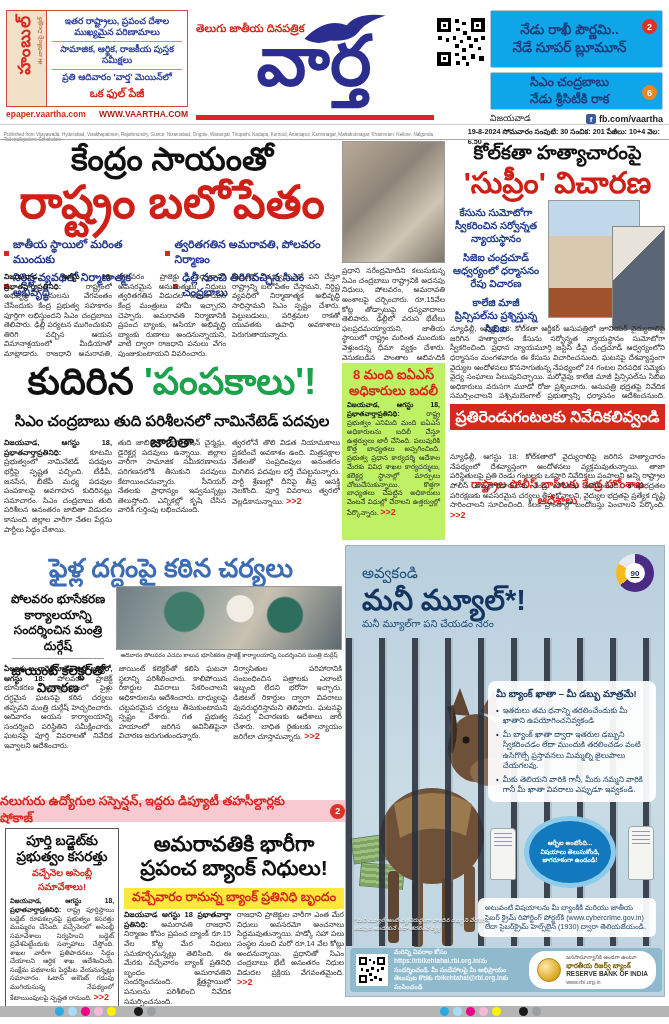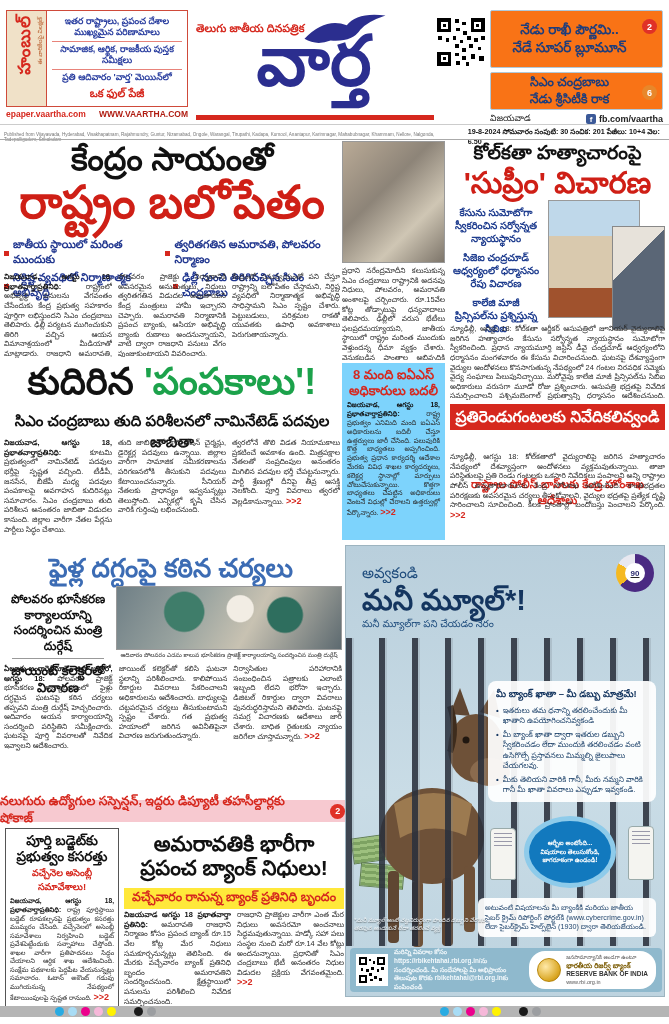--- a/index.html
+++ b/index.html
@@ -23,21 +23,21 @@
     border-bottom:1px solid #e8837a;padding:2px 0;}
   .promo-hl{color:#d6281e;font-weight:bold;font-size:11px;text-align:center;padding:1px 0;}
   .urlrow{left:6px;top:109px;width:182px;display:flex;justify-content:space-between;font-size:8.5px;font-weight:bold;}
   .url1{color:#d6281e;} .url2{color:#b01d12;}
   .tagline{left:196px;top:22px;color:#d6281e;font-size:11px;font-weight:bold;}
   .mast-title{left:192px;top:18px;width:244px;text-align:center;color:#2b2e8f;font-weight:bold;
     font-size:70px;line-height:1.25;}
   .mast-bar{left:196px;top:115px;width:238px;height:5px;background:#d6281e;}
   .qr{background:#fff;border:2px solid #fff;}
   .qr svg{display:block;width:100%;height:100%;}
-  .teaser{left:490px;width:173px;background:#f97316;border:1px solid #b0c9da;border-radius:2px;
+  .teaser{left:490px;width:173px;background:#0ea5e9;border:1px solid #b0c9da;border-radius:2px;
     display:flex;align-items:center;justify-content:center;position:absolute;padding:2px 20px 2px 6px;}
   .teaser-text{color:#1e3d7b;font-weight:bold;font-size:13.5px;line-height:1.35;text-align:center;width:100%;}
   .badge{position:absolute;width:15px;height:15px;border-radius:50%;color:#fff;font-size:9px;font-weight:bold;
     display:flex;align-items:center;justify-content:center;}
   .badge-red{background:#e03127;} .badge-org{background:#e8872a;}
   .edrow{left:490px;top:113px;width:173px;display:flex;justify-content:space-between;align-items:center;font-size:9px;}
   .fb{display:flex;align-items:center;gap:3px;font-weight:bold;color:#222;}
   .fbicon{width:10px;height:10px;background:#3b5998;color:#fff;font-size:8px;font-weight:bold;
     display:flex;align-items:center;justify-content:center;border-radius:2px;}
   .hair{left:0;top:124px;width:669px;height:1px;background:#ccc;}
@@ -61,21 +61,21 @@
     border:1px solid #999;}
   .photo2{background:
     radial-gradient(circle at 30% 40%, #3f7d6a 0 12%, transparent 13%),
     radial-gradient(circle at 55% 35%, #f2ede4 0 10%, transparent 11%),
     radial-gradient(circle at 75% 45%, #2e6e5e 0 10%, transparent 11%),
     linear-gradient(120deg,#6f7f86 0%,#9aa4a0 35%,#c8c2b2 60%,#5d6a70 100%);
     border:1px solid #999;}
   .court{background:linear-gradient(#bfd8ea 0 30%,#d9c9ae 30% 75%,#a0522d 75% 100%);border:1px solid #999;}
   .cji{background:linear-gradient(135deg,#e7e2da 0 35%,#5a6676 35% 100%);border:1px solid #888;}
 
-  .iasbox{background:#7dd3fc;padding:4px 5px;}
+  .iasbox{background:#bef264;padding:4px 5px;}
   .iashead{color:#d6281e;font-weight:bold;font-size:13px;line-height:1.2;text-align:center;}
   .iasbody{font-size:6.8px;line-height:1.3;text-align:justify;color:#2a2a2a;margin-top:3px;}
 
   .greenhead .g1{color:#111;} .greenhead .g2{color:#1ca24b;}
   .greenhead{font-weight:bold;font-size:37px;line-height:1.1;}
   .subdeck{font-weight:bold;font-size:15px;color:#111;}
 
   .redbar{background:#d6281e;color:#fff;font-weight:bold;font-size:15.5px;text-align:center;
     padding:4px 2px;line-height:1.15;}
   .redsub{color:#d6281e;font-weight:bold;font-size:11.5px;text-align:center;padding:2px 0;}

